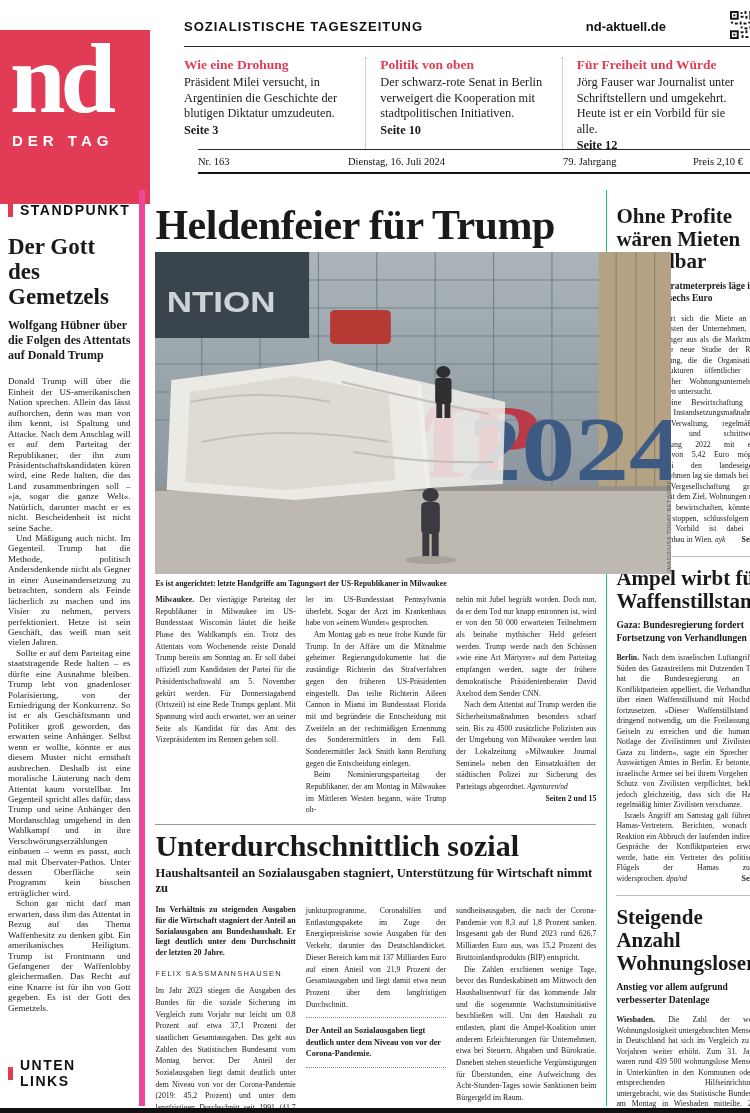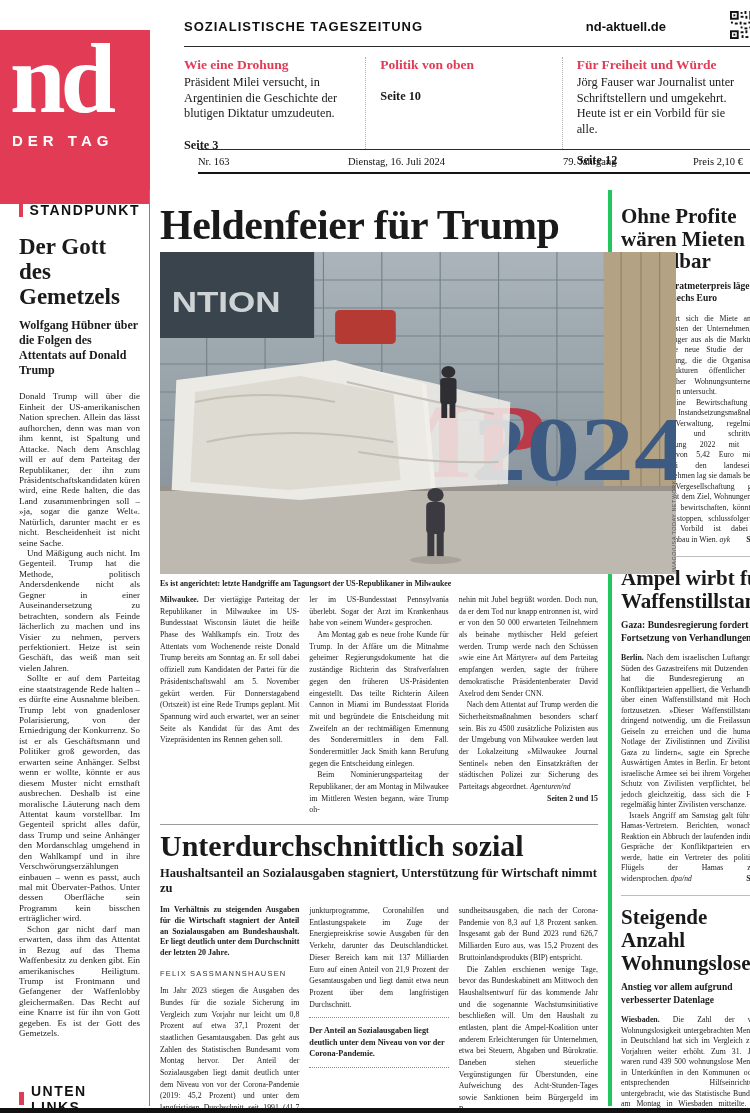--- a/index.html
+++ b/index.html
@@ -18,31 +18,31 @@
   .tagline{font-family:"Liberation Sans",sans-serif;font-weight:bold;font-size:13px;
            letter-spacing:1px;color:#111;}
   .site{font-family:"Liberation Sans",sans-serif;font-weight:bold;font-size:13px;
         color:#111;margin-left:auto;margin-right:92px;}
   .qr{position:absolute;right:0;top:5px;width:28px;height:28px;}
   .teasers{display:flex;height:102px;margin:0 8px 0 18px;padding-top:10px;box-sizing:border-box;}
   .teaser{flex:1;padding-right:14px;}
   .teaser + .teaser{border-left:1px dotted #b0b0b0;padding-left:14px;}
   .t-title{color:#e23b55;font-weight:bold;font-size:13.5px;margin-bottom:2px;}
   .t-text{font-size:12.3px;line-height:1.27;}
-  .t-page{font-size:12.3px;font-weight:bold;margin-top:16px;}
+  .t-page{font-size:12.3px;font-weight:bold;margin-top:1px;}
   .infoline{display:flex;height:22px;align-items:center;margin:0 8px 0 32px;
             border-top:1px solid #2a2a2a;border-bottom:2px solid #151515;
             font-size:10.5px;color:#111;}
   .infoline span:nth-child(1){width:150px;}
   .infoline span:nth-child(2){width:215px;}
   .infoline span:nth-child(3){width:130px;}
   
   .content{position:absolute;top:190px;left:0;right:0;bottom:7px;display:flex;}
-  .rail-left{width:150px;box-sizing:border-box;padding:12px 9px 0 19px;border-right:1px solid #ec4899;}
-  .center{width:462px;box-sizing:border-box;padding:12px 10px 0 10px;border-right:4px solid #22c55e;}
+  .rail-left{width:150px;box-sizing:border-box;padding:12px 9px 0 8px;border-right:6px solid #ec4899;}
+  .center{width:462px;box-sizing:border-box;padding:12px 10px 0 10px;border-right:1px solid #22c55e;}
   .rail-right{flex:1;box-sizing:border-box;padding:12px 6px 0 9px;}
   
   .seclabel{display:flex;align-items:center;font-family:"Liberation Sans",sans-serif;
             font-weight:bold;font-size:14px;letter-spacing:1.5px;color:#111;}
   .seclabel .sq{width:5px;height:13px;background:#e23b55;margin-right:7px;}
   .opinion-title{font-size:23px;font-weight:bold;line-height:1.08;margin-top:17px;}
   .opinion-byline{font-size:12px;font-weight:bold;line-height:1.25;margin-top:9px;}
   .opinion-body{font-size:9px;line-height:1.16;text-align:justify;margin-top:13px;color:#222;}
   .opinion-body p,.bodytext p{margin:0;}
   .opinion-body p.ind,.bodytext p.ind{text-indent:8px;}
@@ -134,20 +134,21 @@
         </svg>
       </div>
       <div class="teasers">
         <div class="teaser">
           <div class="t-title">Wie eine Drohung</div>
           <div class="t-text">Präsident Milei versucht, in Argentinien die Geschichte der blutigen Diktatur umzudeuten.</div>
           <div class="t-page">Seite 3</div>
         </div>
         <div class="teaser">
           <div class="t-title">Politik von oben</div>
+          <div class="t-text">Der schwarz-rote Senat in Berlin verweigert die Kooperation mit stadtpolitischen Initiativen.</div>
           <div class="t-page">Seite 10</div>
         </div>
         <div class="teaser">
           <div class="t-title">Für Freiheit und Würde</div>
           <div class="t-text">Jörg Fauser war Journalist unter Schriftstellern und umgekehrt. Heute ist er ein Vorbild für sie alle.</div>
           <div class="t-page">Seite 12</div>
         </div>
       </div>
       <div class="infoline">
         <span>Nr. 163</span>

